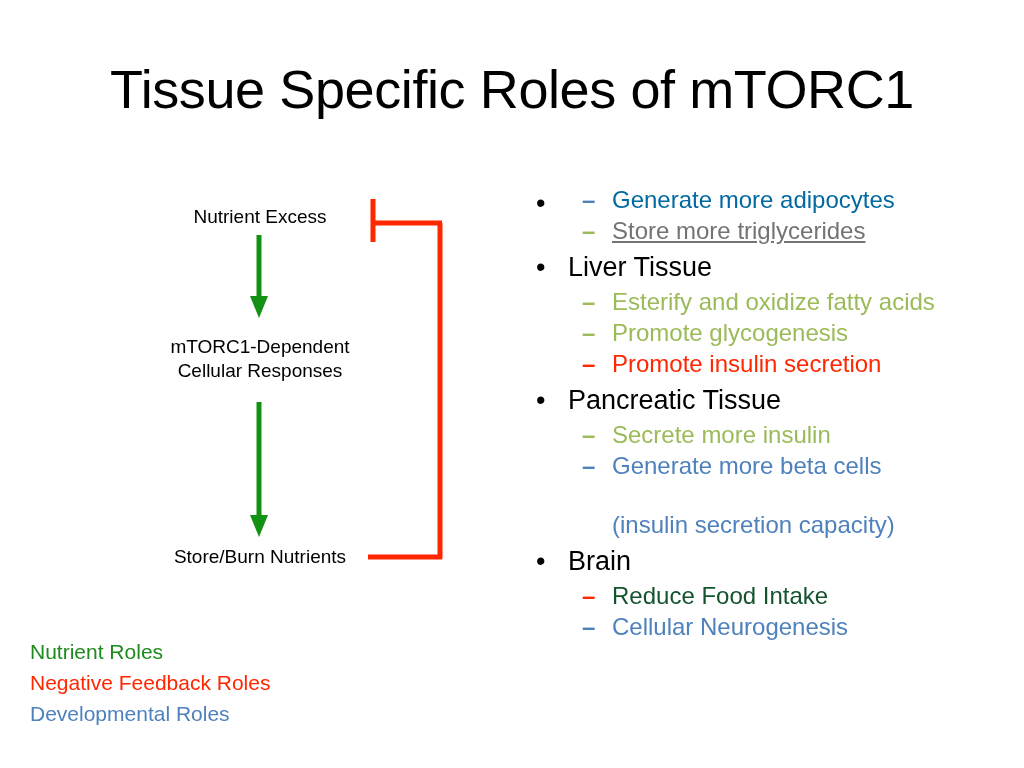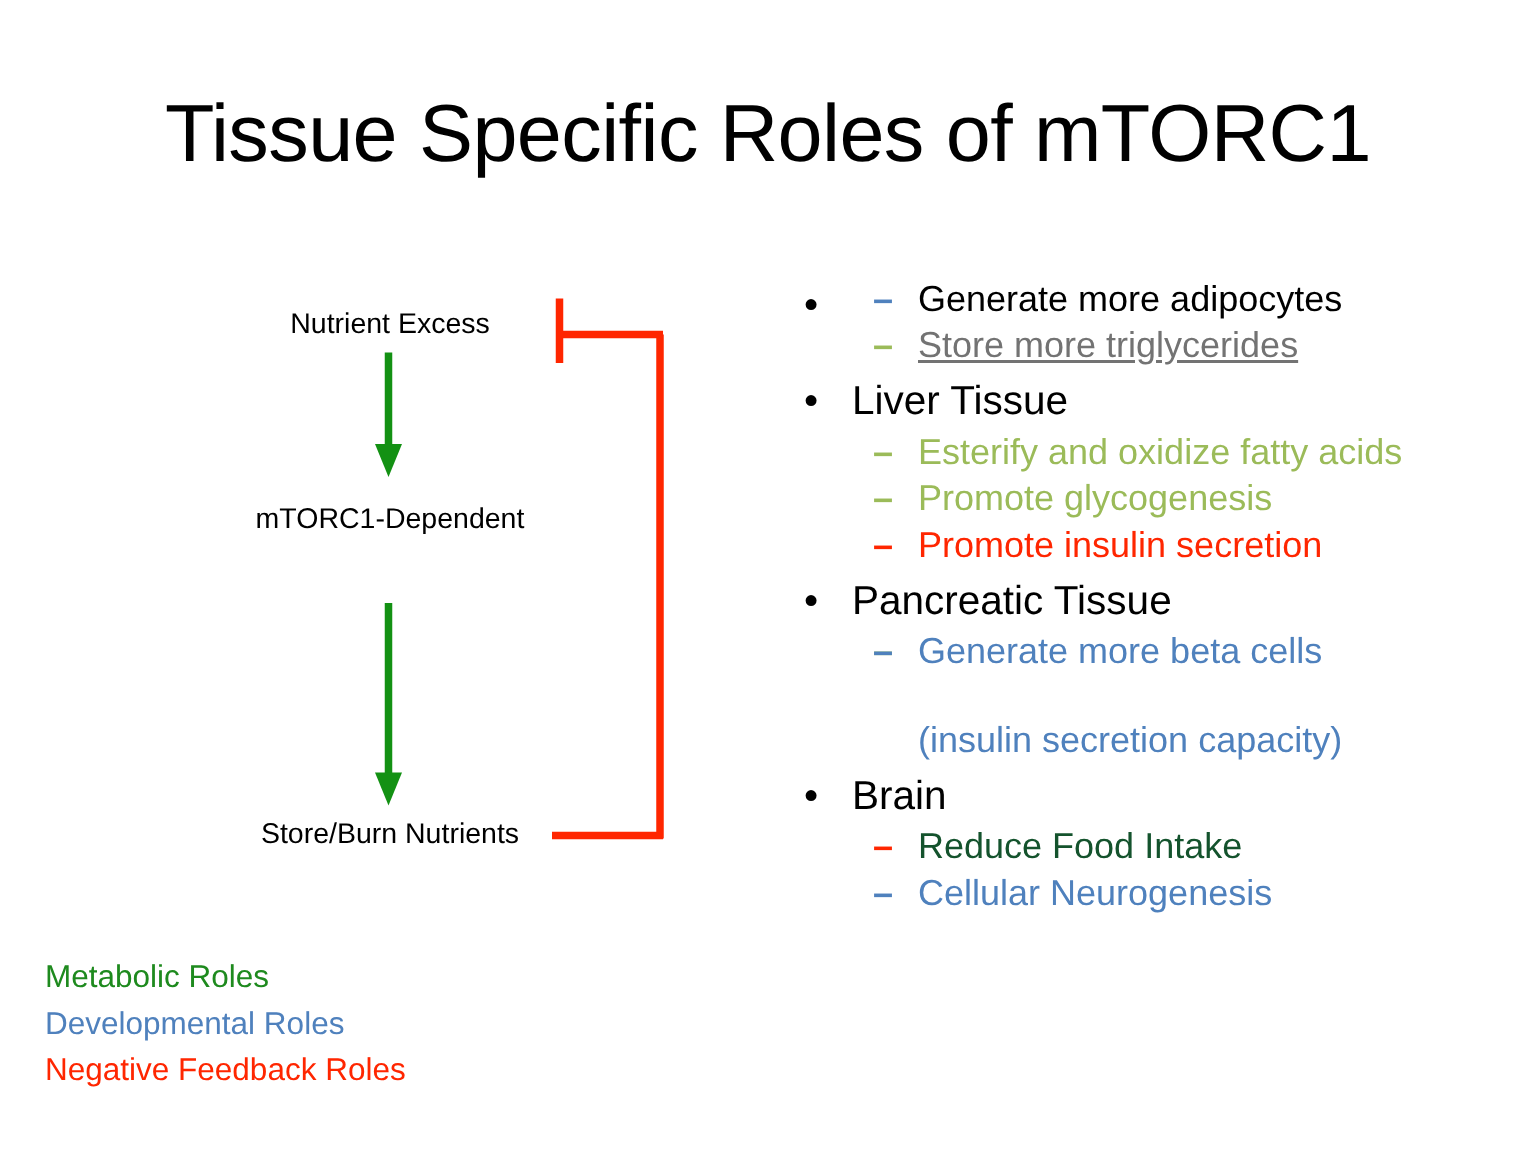--- a/index.html
+++ b/index.html
@@ -157,45 +157,46 @@
         <line x1="322" y1="43" x2="253" y2="43" stroke="#FF2600" stroke-width="5"></line>
 
         <line x1="253" y1="19" x2="253" y2="62" stroke="#FF2600" stroke-width="5"></line>
       </g>
     </svg>
 
     <div class="node-label" id="node-nutrient-excess">Nutrient Excess</div>
 
     <div class="node-label" id="node-mtorc1">
       <div>mTORC1-Dependent</div>
+      <div>Cellular Responses</div>
     </div>
 
     <div class="node-label" id="node-store-burn">Store/Burn Nutrients</div>
   </div>
 
   <div id="legend">
     <div>
-      <span style="color: rgb(30, 138, 30);">Metabolic Roles</span>
+      <span style="color: rgb(30, 138, 30);">Nutrient Roles</span>
+    </div>
+    <div>
+      <span style="color: rgb(255, 38, 0);">Negative Feedback Roles</span>
     </div>
     <div>
       <span style="color: rgb(79, 129, 189);">Developmental Roles</span>
     </div>
-    <div>
-      <span style="color: rgb(255, 38, 0);">Negative Feedback Roles</span>
-    </div>
   </div>
 
   <div id="bullets">
 
     <div class="l1">
       <span class="marker">•</span>
     </div>
     <div class="l2">
       <span class="marker" style="color: rgb(79, 129, 189);">–</span>
-      <span style="color: #000000;">Generate more adipocytes</span>
+      <span style="color: #0369a1;">Generate more adipocytes</span>
     </div>
     <div class="l2">
       <span class="marker" style="color: rgb(155, 187, 89);">–</span>
       <span style="color: #737373; text-decoration: underline;">Store more triglycerides</span>
     </div>
 
     <div class="l1">
       <span class="marker">•</span>
       <span>Liver Tissue</span>
     </div>
@@ -211,20 +212,21 @@
       <span class="marker" style="color: rgb(255, 38, 0);">–</span>
       <span style="color: rgb(255, 38, 0);">Promote insulin secretion</span>
     </div>
 
     <div class="l1">
       <span class="marker">•</span>
       <span>Pancreatic Tissue</span>
     </div>
     <div class="l2">
       <span class="marker" style="color: rgb(155, 187, 89);">–</span>
+      <span style="color: rgb(155, 187, 89);">Secrete more insulin</span>
     </div>
     <div class="l2">
       <span class="marker" style="color: rgb(79, 129, 189);">–</span>
       <span style="color: rgb(79, 129, 189);">Generate more beta cells</span>
       <span class="cont" style="color: rgb(79, 129, 189);">(insulin secretion capacity)</span>
     </div>
 
     <div class="l1">
       <span class="marker">•</span>
       <span>Brain</span>

